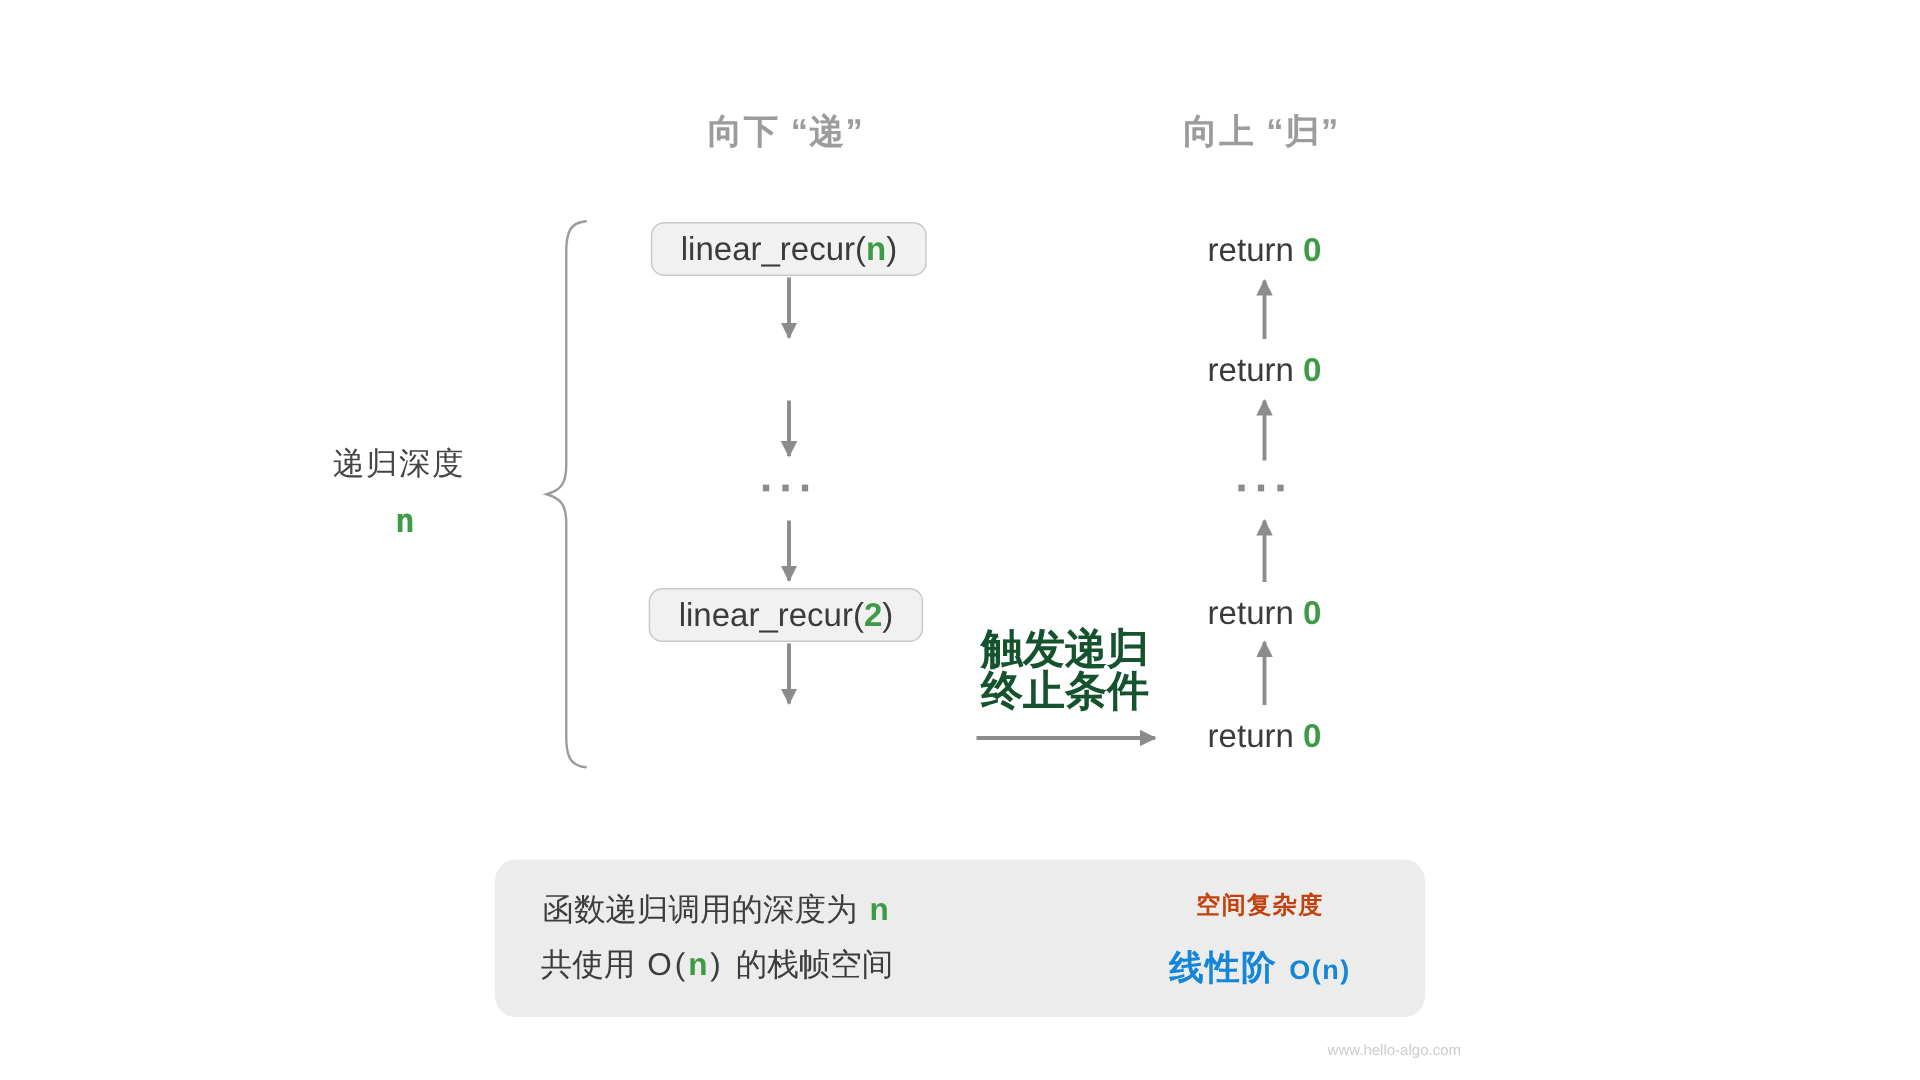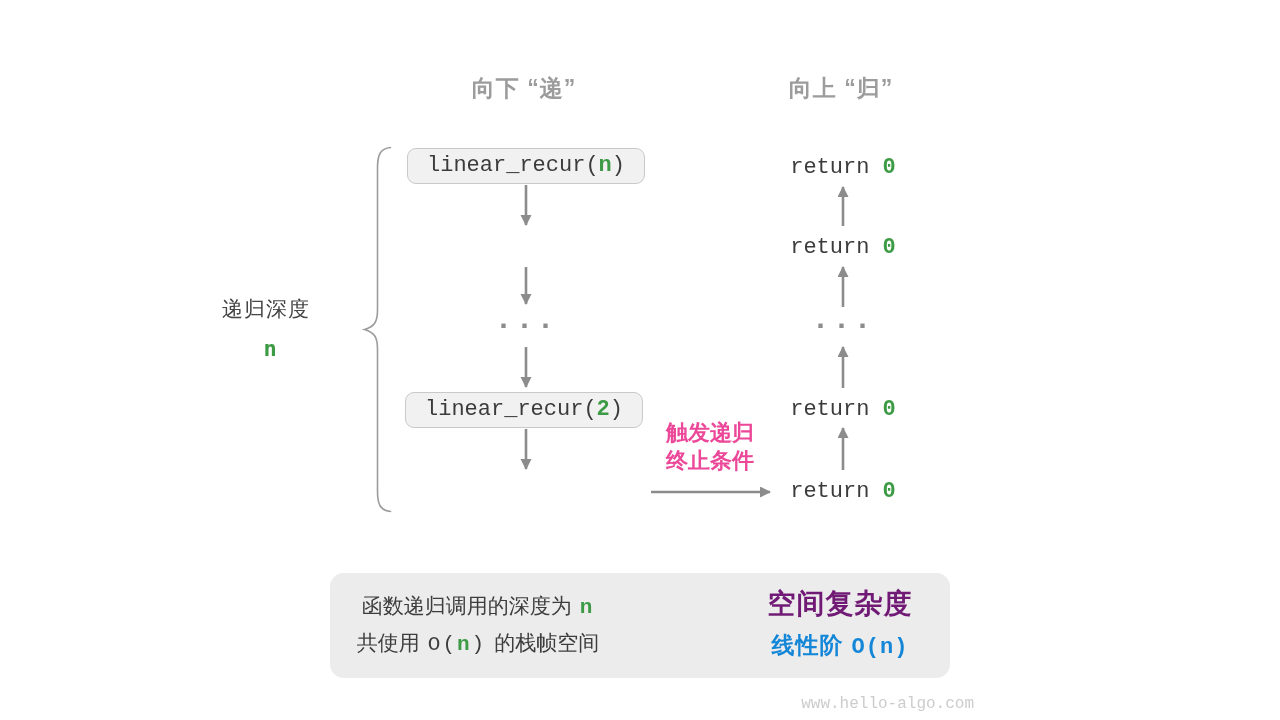--- a/index.html
+++ b/index.html
@@ -9,43 +9,43 @@
   }
   html,body{margin:0;padding:0;background:#fff;}
   .canvas{
     position:relative; width:1012px; height:720px; overflow:hidden; background:#fff;
     font-family:"Liberation Sans","DejaVu Sans",sans-serif;
     margin-top:16px;
   }
   .abs{position:absolute;}
   .center{transform:translate(-50%,-50%); white-space:nowrap;}
   .layer{position:absolute; left:0; top:0; width:1280px; height:720px;}
-  .mono{font-family:Liberation Mono, monospace;}
+  .mono{font-family:Liberation Sans, sans-serif;}
   .hdr{font-size:23px; font-weight:bold; color:var(--soft-gray); letter-spacing:1px;}
   .depth-label{font-size:21px; color:#454545; letter-spacing:1px;text-align:right;}
   .depth-n{font-size:22px; font-weight:bold; color:var(--green);
     font-family:"DejaVu Sans Mono","Liberation Mono",monospace;}
   .callbox{
     background:var(--box-fill); border:1.5px solid var(--box-border); border-radius:9px;
     height:34px; line-height:34px; padding:0 19px; font-size:22px; color:var(--dark);
     box-sizing:content-box;
   }
   .callbox .g, .ret .g{color:var(--green); font-weight:bold;}
   .ret{font-size:22px; color:var(--dark);}
   .dots{font-size:30px; font-weight:bold; color:var(--arrow); letter-spacing:3px;}
-  .trigger{font-size:22px; font-weight:bold; color:#ec4899; line-height:28px; text-align:center;}
+  .trigger{font-size:28px; font-weight:bold; color:#14532d; line-height:28px; text-align:center;}
   .panel{background:var(--panel); border-radius:14px;}
   .sum-line{font-size:21px; color:#3D3D3D;}
   .sum-line .code{font-size:21px; letter-spacing:2px;}
   .sum-line .g{color:var(--green); font-weight:bold;}
   .gap-l{margin-left:8px;} .gap-r{margin-right:8px;}
-  .sum-title{font-size:28px; font-weight:bold; color:#701a75; letter-spacing:1px;}
+  .sum-title{font-size:16px; font-weight:bold; color:#c2410c; letter-spacing:1px;}
   .sum-result{font-size:23px; font-weight:bold; color:var(--blue); letter-spacing:1px;}
-  .sum-result .code{font-size:22px; letter-spacing:1px;}
-  .watermark{font-size:16px; color:var(--watermark);}
+  .sum-result .code{font-size:18px; letter-spacing:1px;}
+  .watermark{font-size:10px; color:var(--watermark);}
 </style>
 </head>
 <body>
 
 <div class="canvas">
 
   <svg class="layer" viewBox="0 0 1280 720">
     <defs>
       <marker id="ah" markerUnits="userSpaceOnUse" markerWidth="14" markerHeight="14" refX="10" refY="5.5" orient="auto">
         <path d="M0,0 L11,5.5 L0,11 Z" fill="#8C8C8C"></path>

